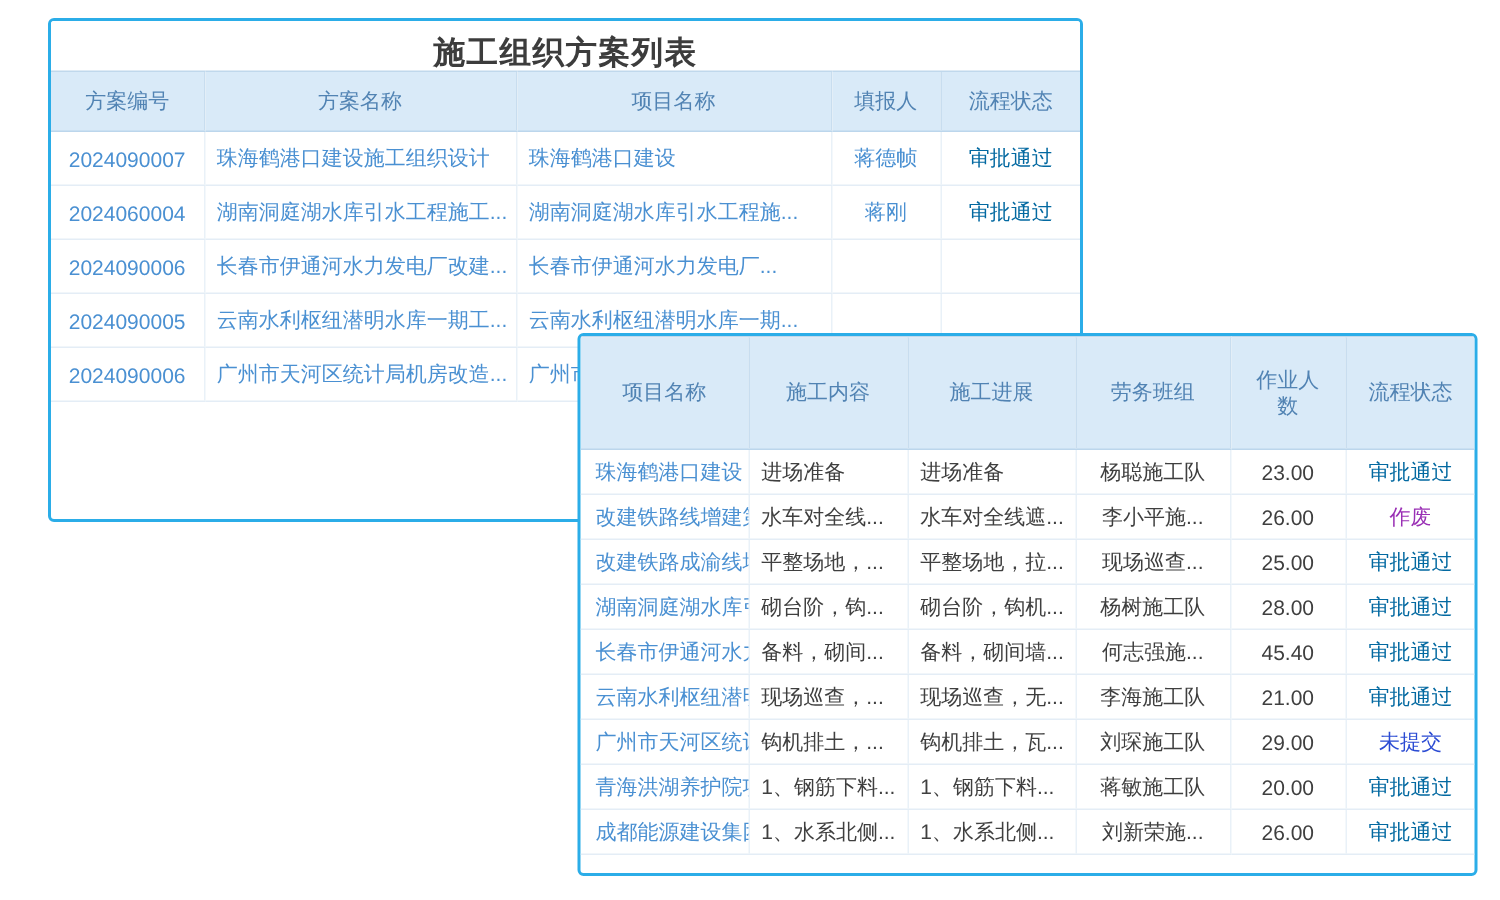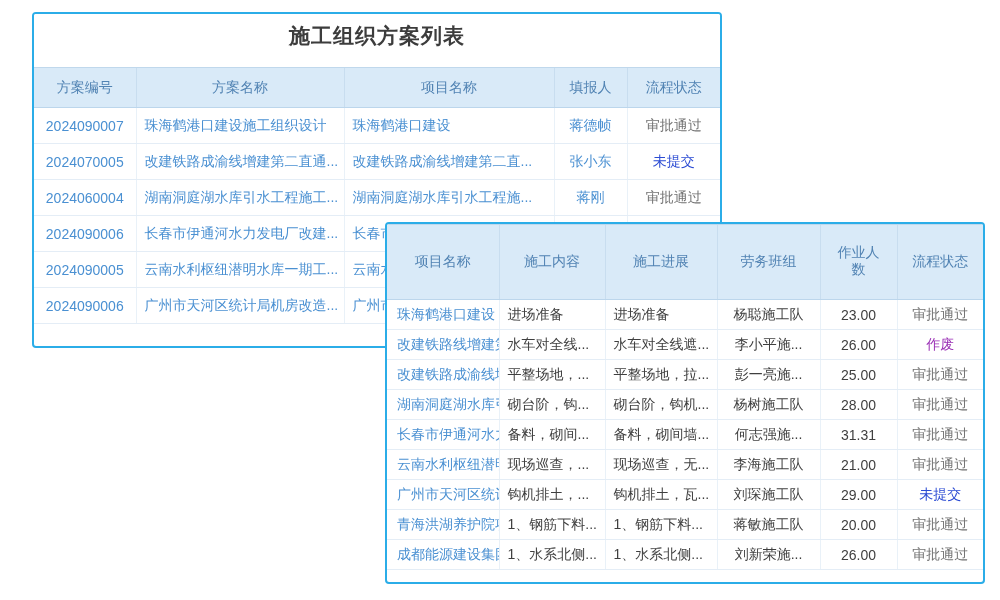--- a/index.html
+++ b/index.html
@@ -10,50 +10,50 @@
   }
   .panel{
     position:absolute;background:#ffffff;
     border:2px solid #2badе8;
     border:2px solid #2bade8;
     border-radius:4px;overflow:hidden;box-sizing:border-box;
   }
   #plan-panel{left:32px;top:12px;width:690px;height:336px;z-index:1;}
   #log-panel{left:385px;top:222px;width:600px;height:362px;z-index:2;}
   .panel-title{
-    height:53px;line-height:43px;text-align:center;
+    height:33px;line-height:43px;text-align:center;
     font-size:21px;font-weight:700;color:#3c3c3c;
     background:#ffffff;letter-spacing:1px;
   }
   table{border-collapse:collapse;table-layout:fixed;width:100%;}
   thead th{
     background:#d9eaf8;color:#5183b3;font-weight:400;font-size:14px;
     border-top:1px solid #c0d8ec;border-bottom:1px solid #bcd6ec;
     border-left:1px solid #c8ddef;
     text-align:center;vertical-align:middle;line-height:1.25;
     overflow:hidden;white-space:nowrap;
   }
   thead th:first-child{border-left:none;}
   #plan-panel thead th{height:37px;margin-top:30px;}
   #log-panel thead th{height:44px;}
-  #log-panel th.th-workers{white-space:normal;padding:15px 12px;font-family:Liberation Mono, monospace;}
+  #log-panel th.th-workers{white-space:normal;padding:15px 12px;}
   tbody td{
     font-size:14px;color:#3f3f3f;
     border-bottom:1px solid #e4edf6;border-left:1px solid #e9f1f8;
     white-space:nowrap;overflow:hidden;vertical-align:middle;
   }
   tbody td:first-child{border-left:none;}
   #plan-panel tbody tr{height:36px;}
   #log-panel tbody tr{height:30px;}
   .c-center{text-align:center;}
   .c-left{text-align:left;padding-left:8px;padding-right:4px;}
   .c-left-sm{text-align:left;padding-left:10px;padding-right:2px;}
   .c-blue{color:#4a90d2;}
   .c-dark{color:#3f3f3f;margin-top:32px;}
-  .st-approved{color:#737373;margin-left:28px;}
+  .st-approved{color:#0369a1;margin-left:28px;}
   .st-voided{color:#9a30b5;}
   .st-unsubmitted{color:#2b4bd3;}
   .st-none{color:transparent;}
 </style>
 </head>
 <body>
 
 <div class="panel" id="plan-panel">
   <div class="panel-title">施工组织方案列表</div>
   <table>
@@ -75,27 +75,20 @@
     </thead>
     <tbody>
         <tr>
           <td class="c-center c-blue">2024090007</td>
           <td class="c-left c-blue">珠海鹤港口建设施工组织设计</td>
           <td class="c-left c-blue">珠海鹤港口建设</td>
           <td class="c-center c-blue">蒋德帧</td>
           <td class="c-center st-approved">审批通过</td>
         </tr>
         <tr>
-          <td class="c-center c-blue">2024070005</td>
-          <td class="c-left c-blue">改建铁路成渝线增建第二直通...</td>
-          <td class="c-left c-blue">改建铁路成渝线增建第二直...</td>
-          <td class="c-center c-blue">张小东</td>
-          <td class="c-center st-unsubmitted">未提交</td>
-        </tr>
-        <tr>
           <td class="c-center c-blue">2024060004</td>
           <td class="c-left c-blue">湖南洞庭湖水库引水工程施工...</td>
           <td class="c-left c-blue">湖南洞庭湖水库引水工程施...</td>
           <td class="c-center c-blue">蒋刚</td>
           <td class="c-center st-approved">审批通过</td>
         </tr>
         <tr>
           <td class="c-center c-blue">2024090006</td>
           <td class="c-left c-blue">长春市伊通河水力发电厂改建...</td>
           <td class="c-left c-blue">长春市伊通河水力发电厂...</td>
@@ -154,38 +147,38 @@
           <td class="c-left c-dark">水车对全线...</td>
           <td class="c-left c-dark">水车对全线遮...</td>
           <td class="c-center c-dark">李小平施...</td>
           <td class="c-center c-dark">26.00</td>
           <td class="c-center st-voided">作废</td>
         </tr>
         <tr>
           <td class="c-left-sm c-blue">改建铁路成渝线增建第二</td>
           <td class="c-left c-dark">平整场地，...</td>
           <td class="c-left c-dark">平整场地，拉...</td>
-          <td class="c-center c-dark">彭一亮施...</td>
+          <td class="c-center c-dark">现场巡查...</td>
           <td class="c-center c-dark">25.00</td>
           <td class="c-center st-approved">审批通过</td>
         </tr>
         <tr>
           <td class="c-left-sm c-blue">湖南洞庭湖水库引水工程</td>
           <td class="c-left c-dark">砌台阶，钩...</td>
           <td class="c-left c-dark">砌台阶，钩机...</td>
           <td class="c-center c-dark">杨树施工队</td>
           <td class="c-center c-dark">28.00</td>
           <td class="c-center st-approved">审批通过</td>
         </tr>
         <tr>
           <td class="c-left-sm c-blue">长春市伊通河水力发电厂</td>
           <td class="c-left c-dark">备料，砌间...</td>
           <td class="c-left c-dark">备料，砌间墙...</td>
           <td class="c-center c-dark">何志强施...</td>
-          <td class="c-center c-dark">31.31</td>
+          <td class="c-center c-dark">45.40</td>
           <td class="c-center st-approved">审批通过</td>
         </tr>
         <tr>
           <td class="c-left-sm c-blue">云南水利枢纽潜明水库</td>
           <td class="c-left c-dark">现场巡查，...</td>
           <td class="c-left c-dark">现场巡查，无...</td>
           <td class="c-center c-dark">李海施工队</td>
           <td class="c-center c-dark">21.00</td>
           <td class="c-center st-approved">审批通过</td>
         </tr>

